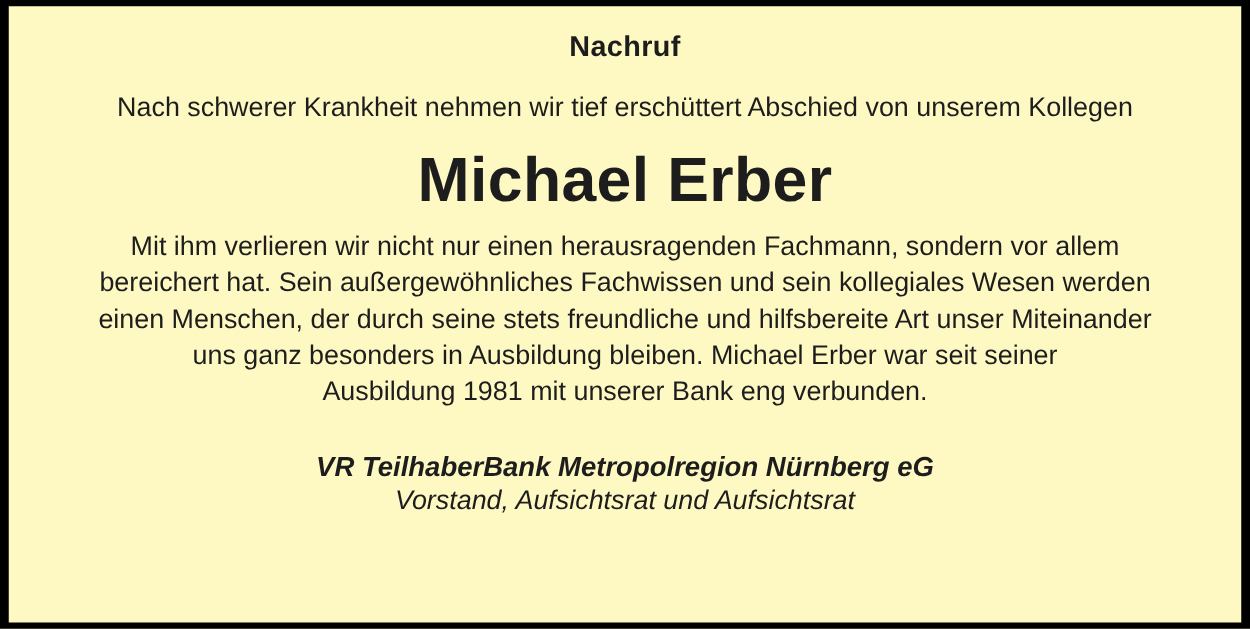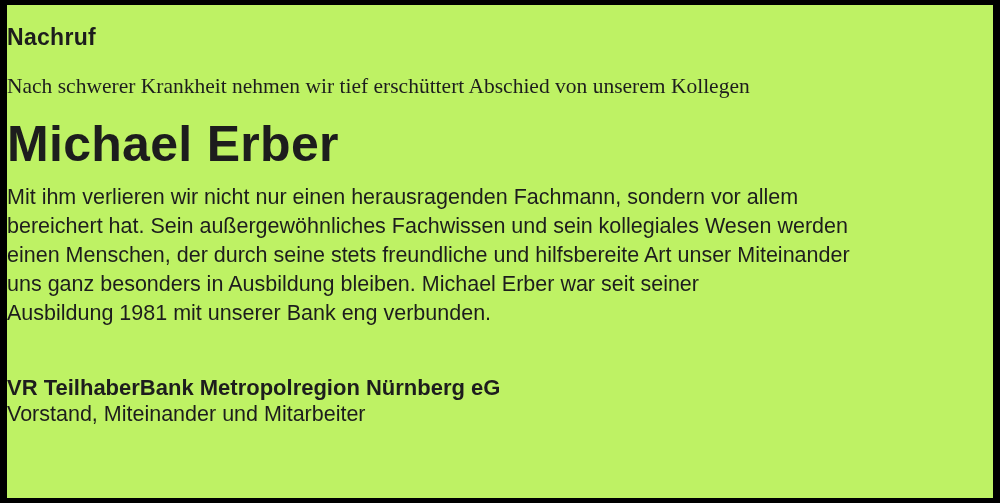--- a/index.html
+++ b/index.html
@@ -9,54 +9,53 @@
       position: relative;
       background: #000000;
       font-family: "Liberation Sans", sans-serif;
     }
     .page {
       position: absolute;
       top: 5px;
       left: 7px;
       right: 7px;
       bottom: 5px;
-      background: #bef264;
+      background: #fef9c3;
       color: #1d1d1d;
-      text-align: left;
+      text-align: center;
       overflow: hidden;
     }
     .heading {
       margin-top: 19px;
       font-size: 23px;
       font-weight: bold;
       line-height: 27px;
       letter-spacing: 0.3px;
     }
     .intro {
       margin-top: 23px;
       font-size: 21.5px;
       line-height: 25px;
       white-space: nowrap;
-      font-family: Liberation Serif, serif;
     }
     .name {
       margin: 26px 0 0 0;
       font-size: 50px;
       font-weight: bold;
       line-height: 38px;
       letter-spacing: 0.3px;
     }
     .para { margin-top: 20px; }
     .para.second { margin-top: 14px; }
     .para .line {
       font-size: 21.5px;
       line-height: 29px;
       white-space: nowrap;
     }
-    .footer { margin-top: 46px; }
+    .footer { margin-top: 32px; font-style: italic; }
     .org {
       font-size: 22px;
       font-weight: bold;
       line-height: 27px;
       white-space: nowrap;
     }
     .signatories {
       font-size: 21.5px;
       line-height: 27px;
       white-space: nowrap;
@@ -79,16 +78,16 @@
     <div class="line">einen Menschen, der durch seine stets freundliche und hilfsbereite Art unser Miteinander</div>
     <div class="line">uns ganz besonders in Ausbildung bleiben. Michael Erber war seit seiner</div>
     <div class="line">Ausbildung 1981 mit unserer Bank eng verbunden.</div>
   </div>
 
   <div class="para second">
   </div>
 
   <div class="footer">
     <div class="org">VR TeilhaberBank Metropolregion Nürnberg eG</div>
-    <div class="signatories">Vorstand, Miteinander und Mitarbeiter</div>
+    <div class="signatories">Vorstand, Aufsichtsrat und Aufsichtsrat</div>
   </div>
 
 </div>
 
 </body></html>

